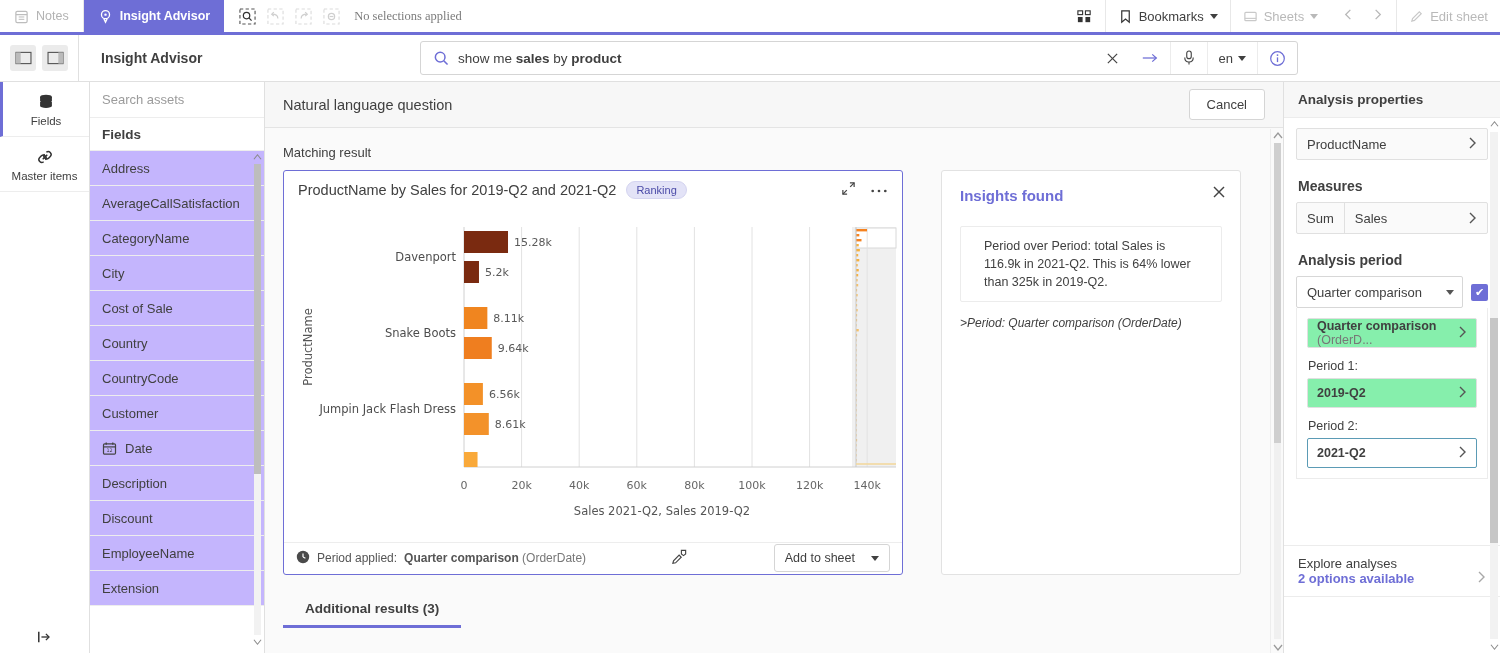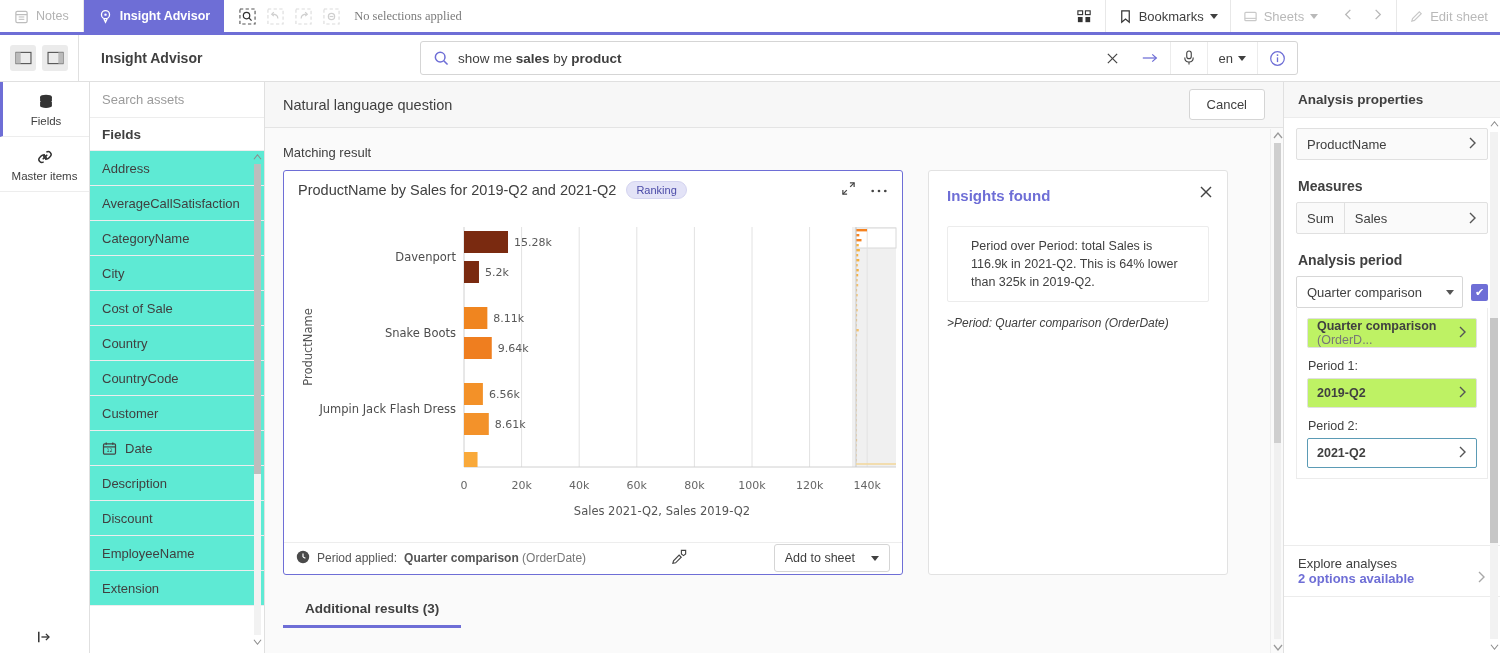--- a/index.html
+++ b/index.html
@@ -179,21 +179,21 @@
   }
   .asset-row {
     height: 35px;
     display: flex; align-items: center;
     gap: 8px;
     padding-left: 12px;
     font-size: 13px;
     color: #404040;
     border-bottom: 1px solid #ededed;
     cursor: pointer;
-    background: #5eead4;
+    background: #c4b5fd;
   }
   .asset-scroll {
     position: absolute;
     right: 2px; top: 70px;
     width: 9px; bottom: 6px;
   }
   .asset-scroll .track { position:absolute; top:12px; bottom:12px; left:1px; width:7px; background:#f2f2f2; }
   .asset-scroll .thumb { position:absolute; top:12px; left:1px; width:7px; height:310px; background:#bdbdbd; }
   .asset-scroll .arr { position:absolute; left:0; width:9px; height:10px; display:flex; align-items:center; justify-content:center; }
 
@@ -220,21 +220,21 @@
     border-radius: 3px;
     padding: 7px 17px;
     font-size: 13px;
     color: #404040;
     cursor: pointer;
     font-family: "Liberation Sans", sans-serif;
   }
   .scrollpane { flex: 1; position: relative; overflow: hidden; }
   .matching { font-size: 13px; color: #404040; padding: 17px 0 10px 18px; }
 
-  .result-row { display: flex; gap: 25px; padding: 0 18px; }
+  .result-row { display: flex; gap: 38px; padding: 0 18px; }
 
   
   .card {
     width: 620px; height: 405px;
     background: #fff;
     border: 1px solid #6e6ed6;
     border-radius: 3px;
     display: flex; flex-direction: column;
     position: relative;
   }
@@ -383,21 +383,21 @@
   }
   .rp-sub {
     border: 1px solid #ececec;
     border-top: none;
     padding: 10px;
     background: #fff;
   }
   .rp-sub-field {
     height: 30px;
     border: 1px solid #e0e0e0;
-    background: #bef264;
+    background: #86efac;
     border-radius: 2px;
     display: flex; align-items: center;
     padding: 0 9px;
     font-size: 12.5px;
     cursor: pointer;
   }
   .rp-sub-field.bold { font-weight: bold; }
   .rp-sub-field.sel { border: 1px solid #5b9bb5; background: #fff; font-weight: bold; }
   .rp-sub-field .grey { color: #777; font-weight: normal; }
   .rp-lbl { font-size: 12.5px; color: #404040; margin: 11px 0 5px 1px; }

